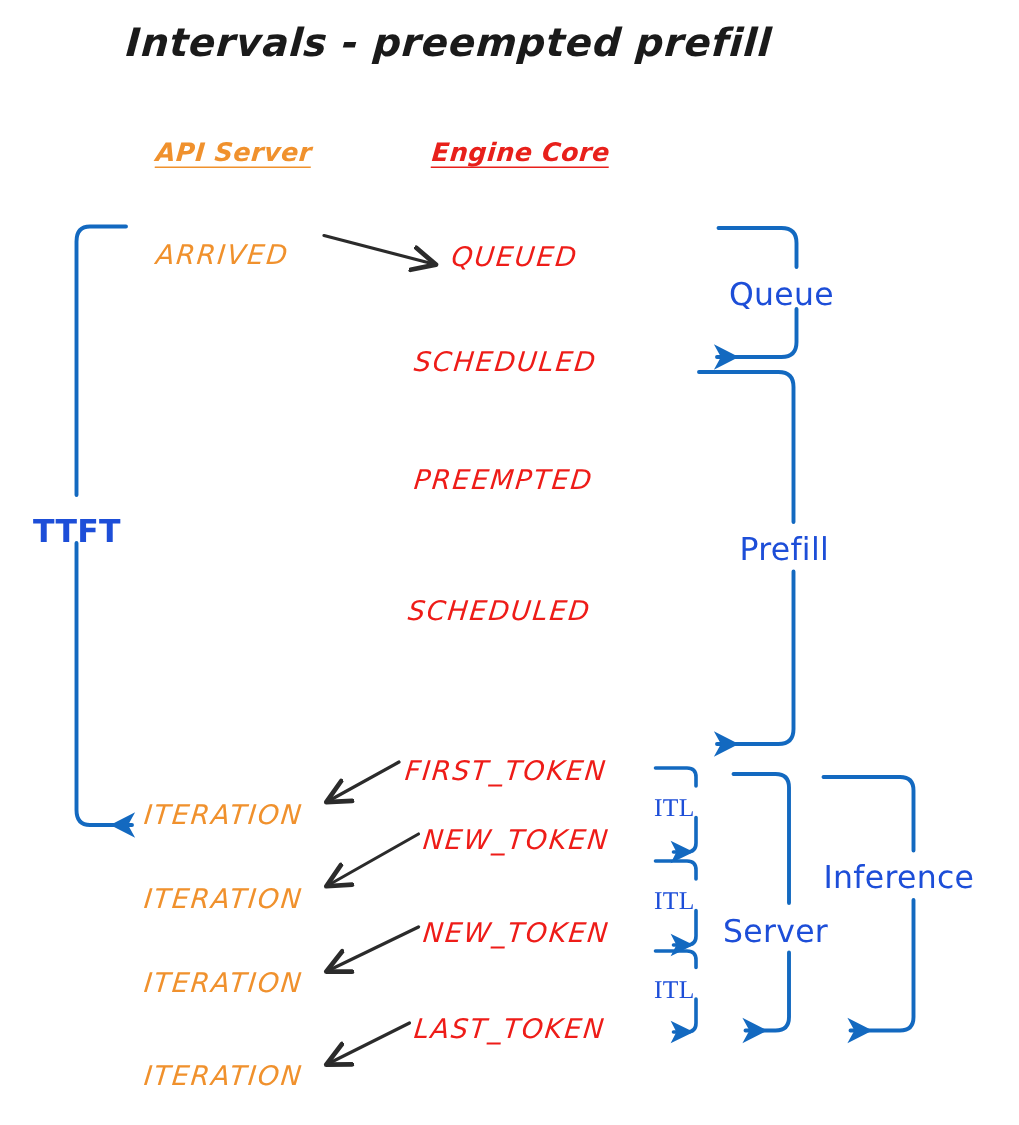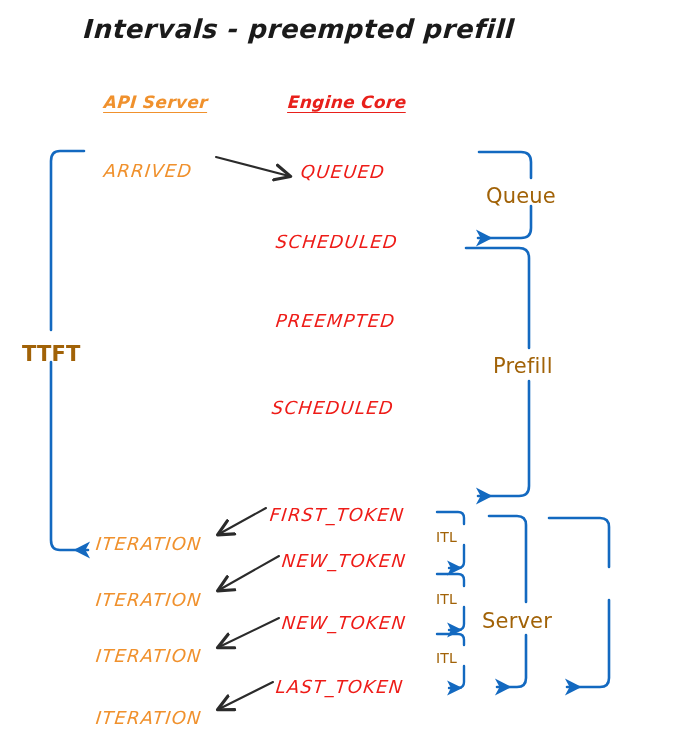--- a/index.html
+++ b/index.html
@@ -47,24 +47,24 @@
     font-size: 18px;
     letter-spacing: 1.2px;
     transform: skewX(-6deg);
   }
   .state.orange { color: #F0912D; }
   .state.red    { color: #EE1C18; }
 
   .bluelabel {
     font-family: "DejaVu Sans", sans-serif;
     font-size: 21px;
-    color: #a16207;
+    color: #1d4ed8;
     letter-spacing: 0.2px;
   }
-  .bluelabel.small { font-size: 14px; }
+  .bluelabel.small { font-size: 17px; font-family: Liberation Serif, serif; }
 
   svg.overlay {
     position: absolute;
     left: 0; top: 0;
     width: 679px; height: 750px;
     pointer-events: none;
   }
 </style>
 </head>
 <body>
@@ -89,20 +89,21 @@
   <div class="abs state red" style="left:272px; top:397px;">SCHEDULED</div>
   <div class="abs state red" style="left:270px; top:504px;">FIRST_TOKEN</div>
   <div class="abs state red" style="left:282px; top:550px;">NEW_TOKEN</div>
   <div class="abs state red" style="left:282px; top:612px;">NEW_TOKEN</div>
   <div class="abs state red" style="left:276px; top:676px;">LAST_TOKEN</div>
 
   <div class="abs bluelabel" style="left:22px; top:342px;font-weight:bold;">TTFT</div>
   <div class="abs bluelabel" style="left:486px; top:184px;">Queue</div>
   <div class="abs bluelabel" style="left:493px; top:354px;text-align:right;">Prefill</div>
   <div class="abs bluelabel" style="left:482px; top:609px;">Server</div>
+  <div class="abs bluelabel" style="left:549px; top:573px;">Inference</div>
   <div class="abs bluelabel small" style="left:436px; top:529px;">ITL</div>
   <div class="abs bluelabel small" style="left:436px; top:591px;">ITL</div>
   <div class="abs bluelabel small" style="left:436px; top:650px;">ITL</div>
 
   <svg class="overlay" viewBox="0 0 679 750">
     <defs>
       <marker id="blkArrow" markerWidth="9" markerHeight="9" refX="7.2" refY="4.5" orient="auto" markerUnits="strokeWidth">
         <path d="M0.6,0.9 L8,4.5 L0.6,8.1" fill="none" stroke="#2b2b2b" stroke-width="1.5" stroke-linecap="round" stroke-linejoin="round"></path>
       </marker>
       <marker id="bluArrow" markerWidth="7" markerHeight="7" refX="5.6" refY="3.5" orient="auto" markerUnits="strokeWidth">

